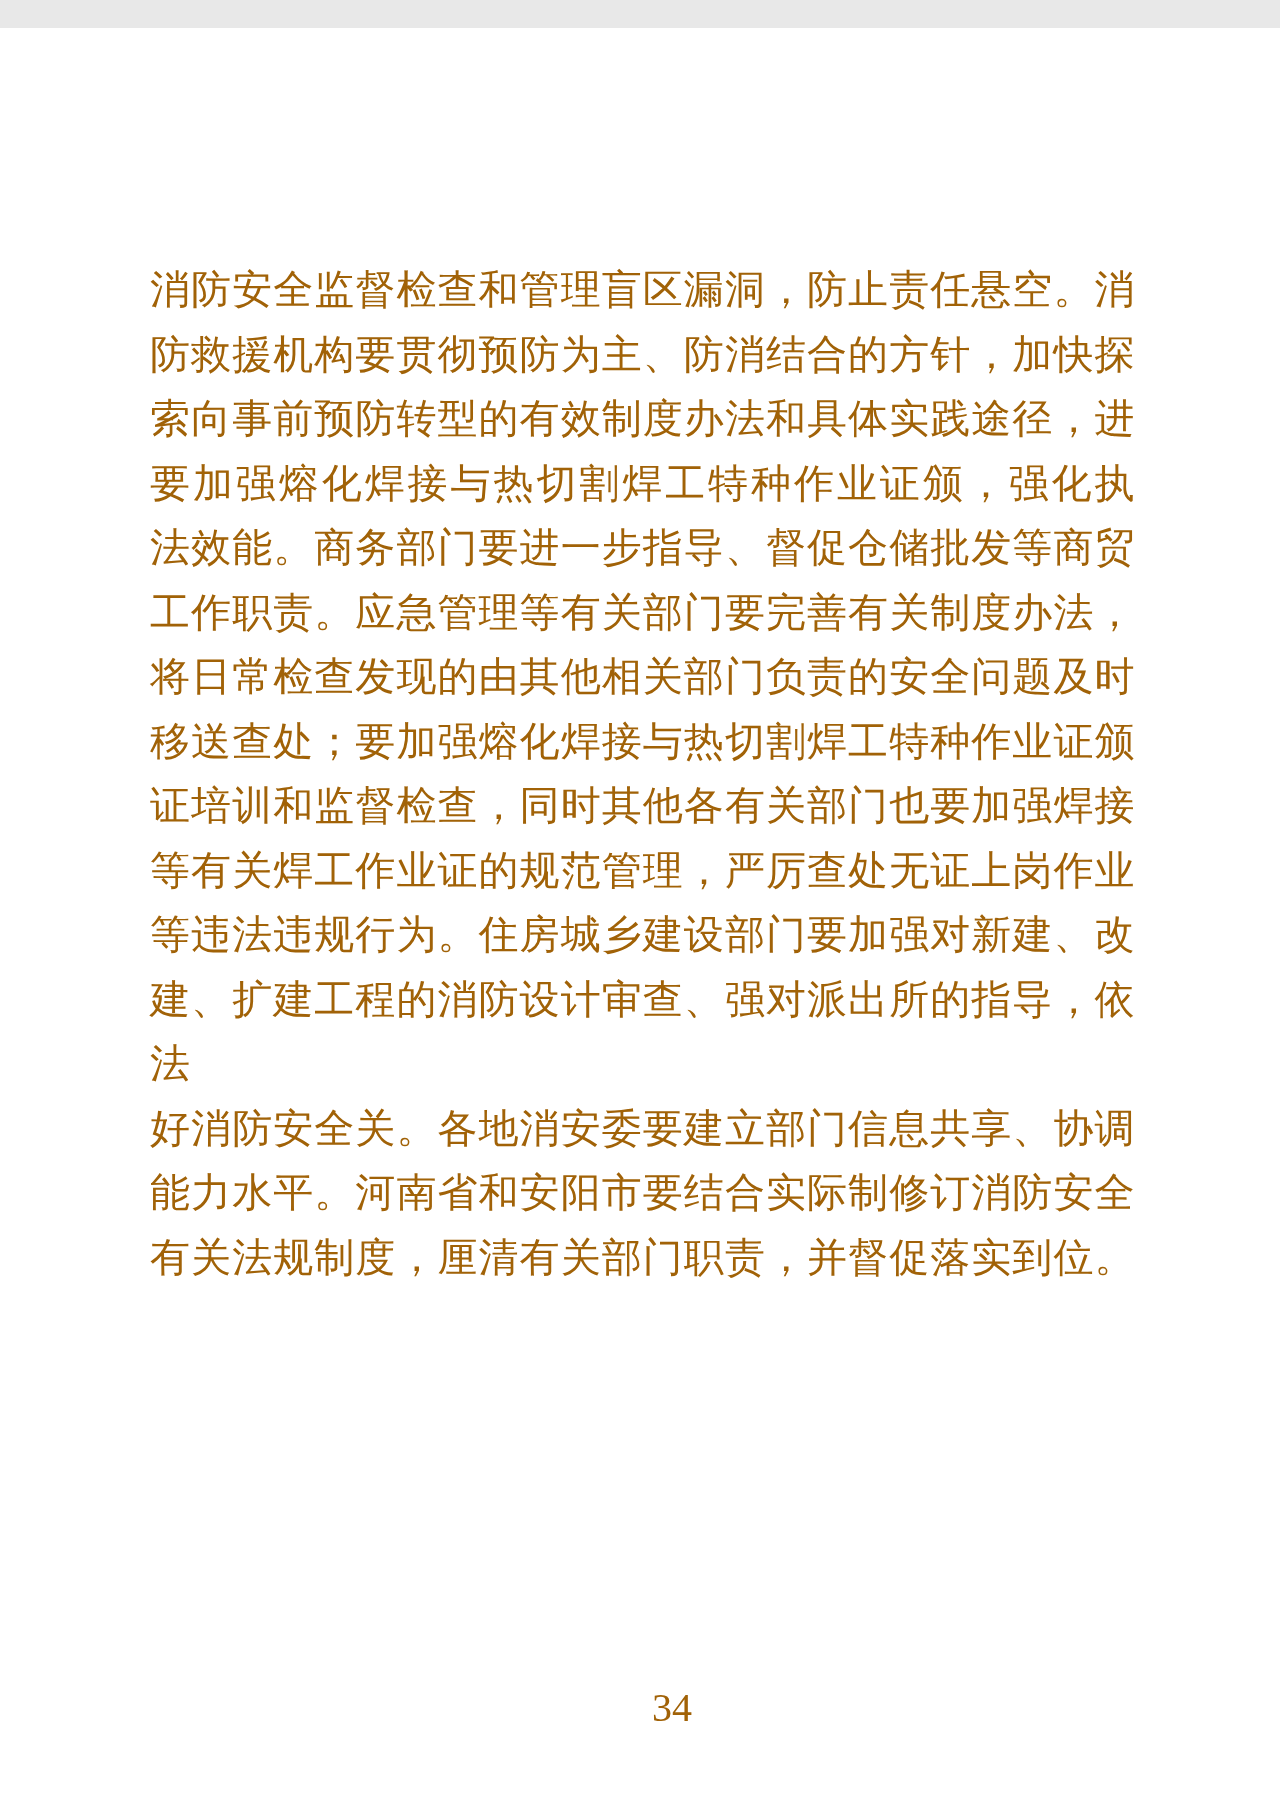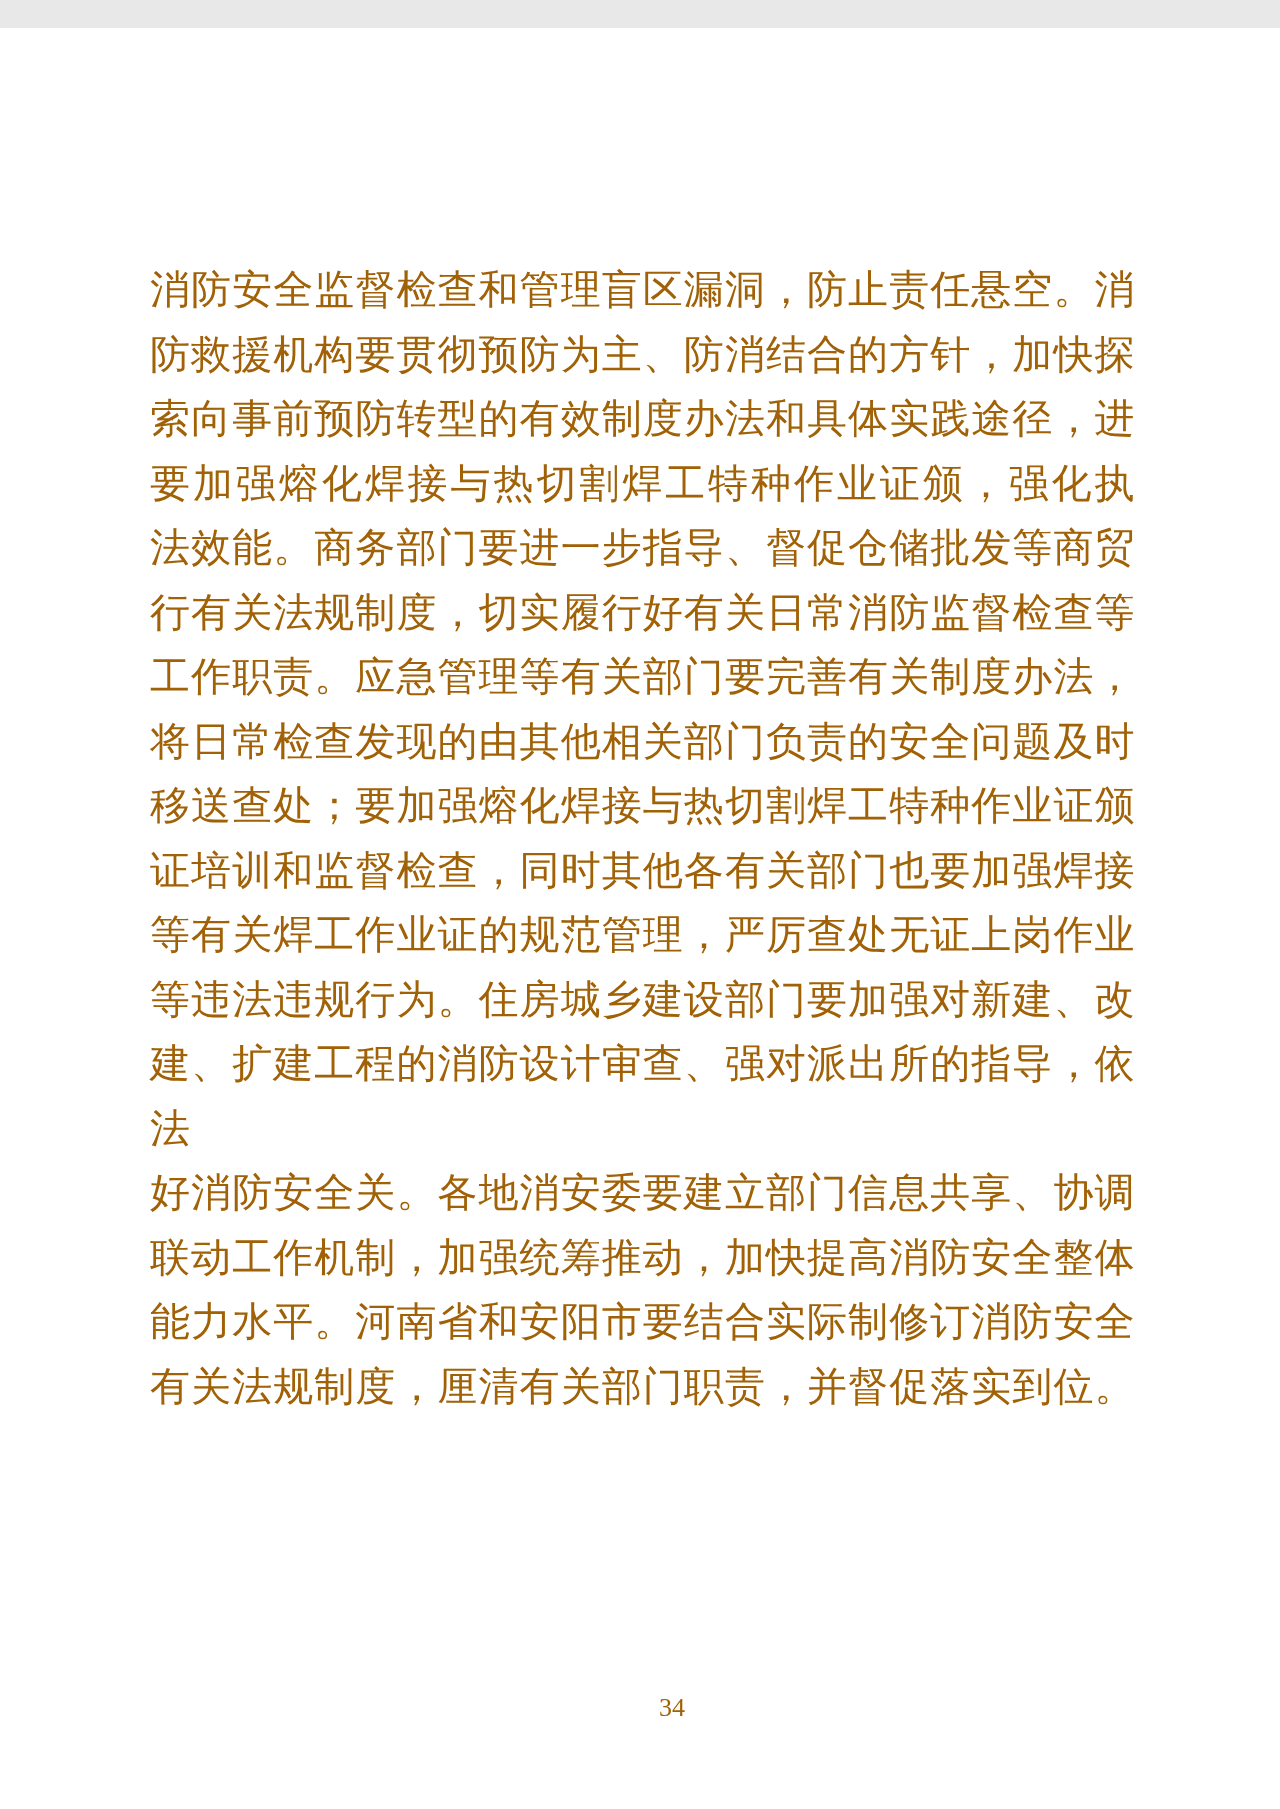--- a/index.html
+++ b/index.html
@@ -35,44 +35,42 @@
   }
   .heading-bold {
     font-weight: bold;
   }
   .page-number {
     position: absolute;
     top: 1659px;
     left: 632px;
     width: 80px;
     text-align: center;
-    font-size: 26px;
+    font-size: 40px;
     line-height: 42px;
     letter-spacing: 0px;
   }
 </style>
 </head>
 <body>
 
 <div class="page" style="background: rgb(255, 255, 255); color: #a16207; margin-top: 28px;">
   <div class="text-block">
     <div id="lines-container">
         <div class="line">消防安全监督检查和管理盲区漏洞，防止责任悬空。消</div>
         <div class="line">防救援机构要贯彻预防为主、防消结合的方针，加快探</div>
         <div class="line">索向事前预防转型的有效制度办法和具体实践途径，进</div>
         <div class="line">要加强熔化焊接与热切割焊工特种作业证颁，强化执</div>
         <div class="line">法效能。商务部门要进一步指导、督促仓储批发等商贸</div>
-        <div class="line">行有关法规制度，切实履行好有关日常消防监督检查等</div>
         <div class="line">工作职责。应急管理等有关部门要完善有关制度办法，</div>
         <div class="line">将日常检查发现的由其他相关部门负责的安全问题及时</div>
         <div class="line">移送查处；要加强熔化焊接与热切割焊工特种作业证颁</div>
         <div class="line">证培训和监督检查，同时其他各有关部门也要加强焊接</div>
         <div class="line">等有关焊工作业证的规范管理，严厉查处无证上岗作业</div>
         <div class="line">等违法违规行为。住房城乡建设部门要加强对新建、改</div>
         <div class="line">建、扩建工程的消防设计审查、强对派出所的指导，依法</div>
         <div class="line">好消防安全关。各地消安委要建立部门信息共享、协调</div>
-        <div class="line">联动工作机制，加强统筹推动，加快提高消防安全整体</div>
         <div class="line">能力水平。河南省和安阳市要结合实际制修订消防安全</div>
         <div class="line">有关法规制度，厘清有关部门职责，并督促落实到位。</div>
       </div>
   </div>
   <div class="page-number">34</div>
 </div>
 
 </body></html>

